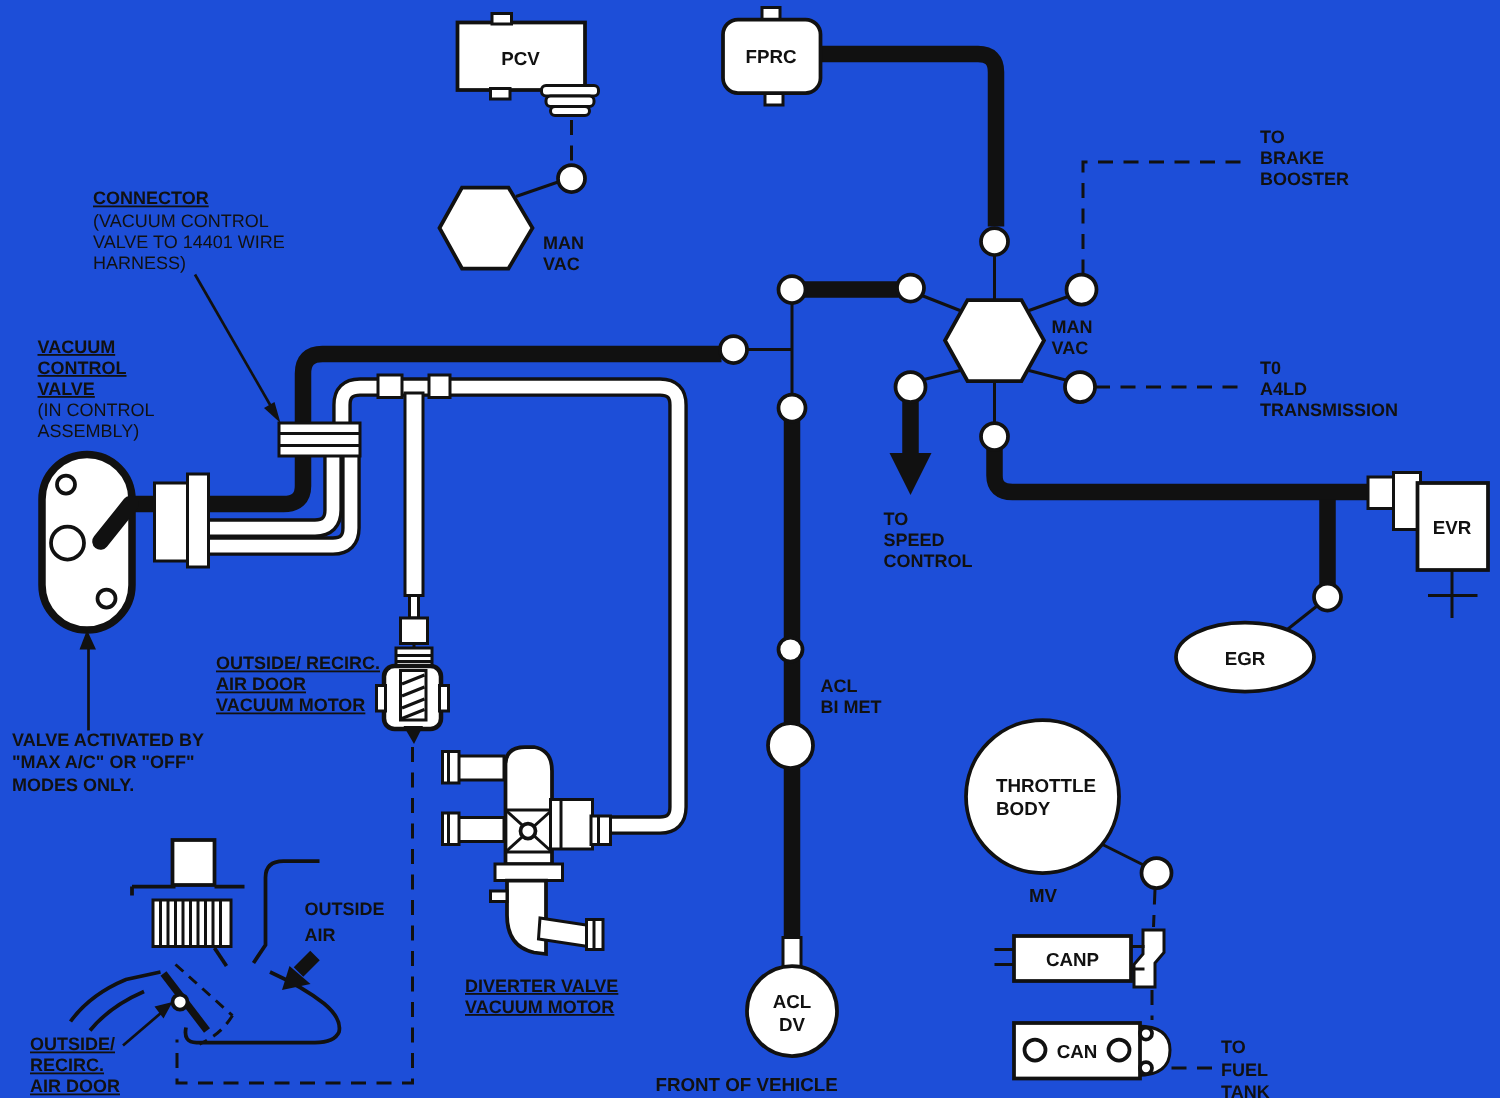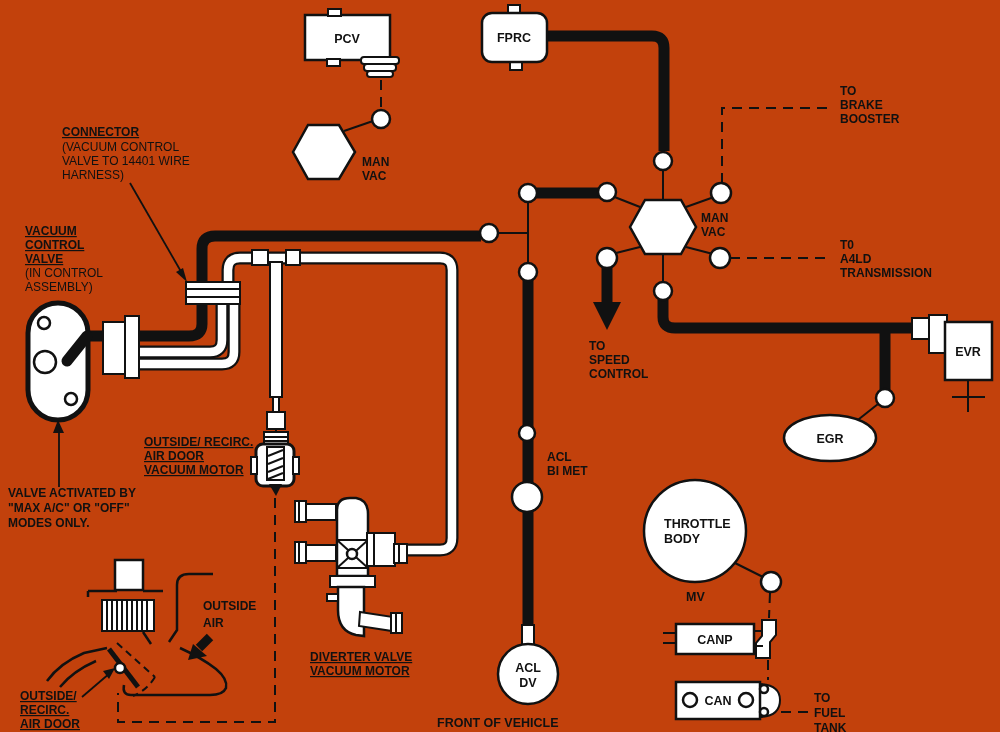--- a/index.html
+++ b/index.html
@@ -1,16 +1,16 @@
 <!DOCTYPE html>
 <html><head>
 <meta charset="utf-8">
 <style>
   html,body{margin:0;padding:0;background:#ffffff;}
-  .stage{width:1000px;height:732px;position:relative;background:#c2410c;}
+  .stage{width:1000px;height:732px;position:relative;background:#1d4ed8;}
   svg{display:block;}
   .lbl{font-family:"Liberation Sans",sans-serif;font-weight:bold;font-size:12px;fill:#111;}
   .lbl-big{font-family:"Liberation Sans",sans-serif;font-weight:bold;font-size:12.5px;fill:#111;}
   .lbl-u{text-decoration:underline;}
   .hose{stroke:#111;stroke-width:11;fill:none;stroke-linecap:butt;stroke-linejoin:round;}
   .hollow-o{stroke:#111;stroke-width:13;fill:none;}
   .hollow-i{stroke:#fff;stroke-width:8.5;fill:none;}
   .thin{stroke:#111;stroke-width:2;fill:none;}
   .med{stroke:#111;stroke-width:2.5;fill:none;}
   .comp{fill:#fff;stroke:#111;stroke-width:2.5;}

